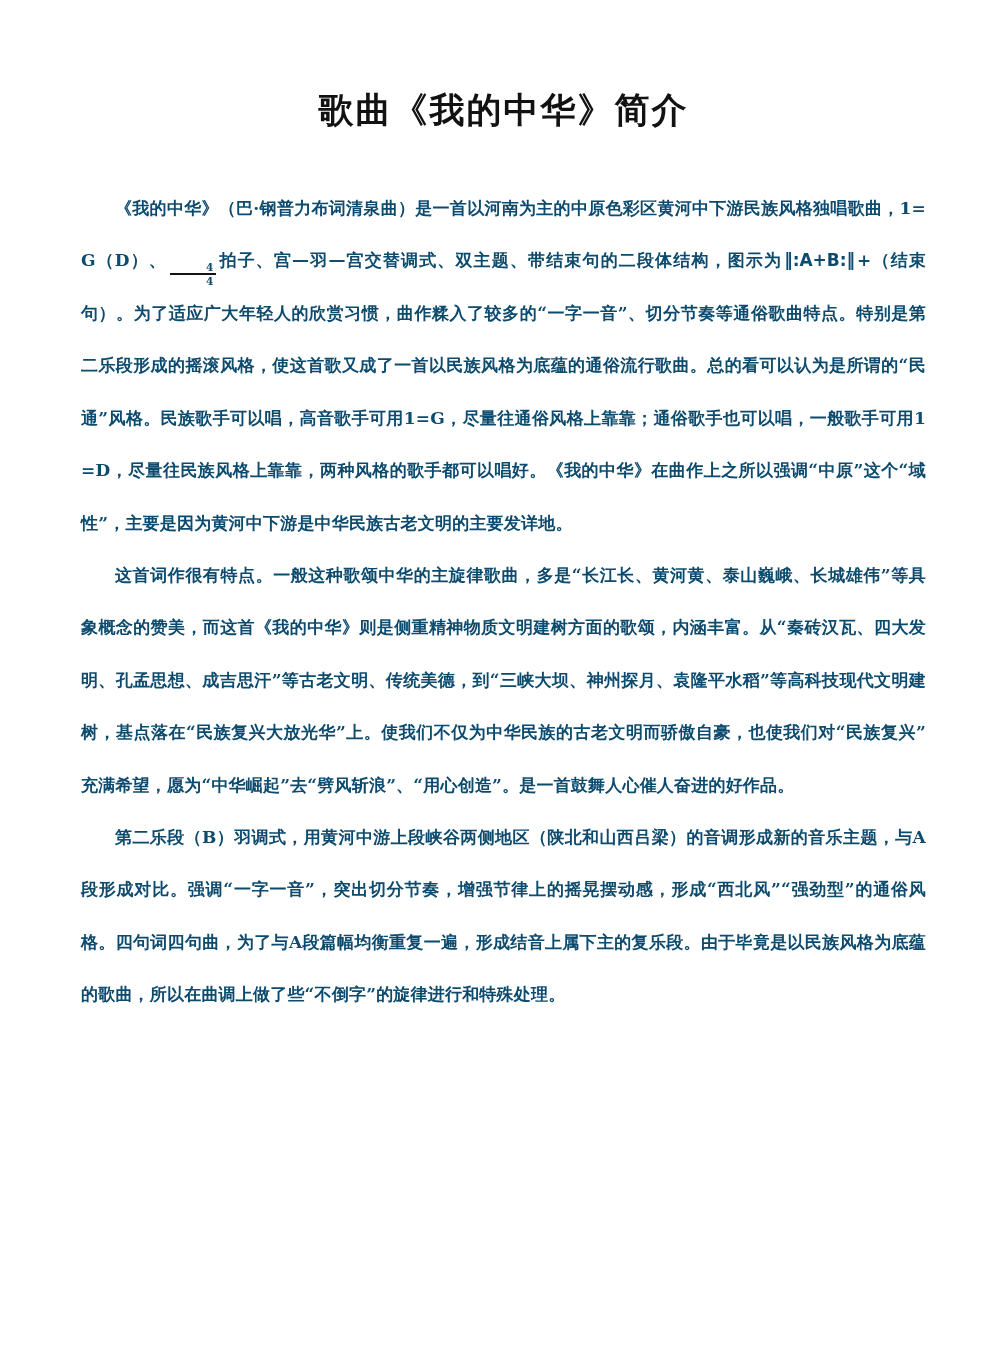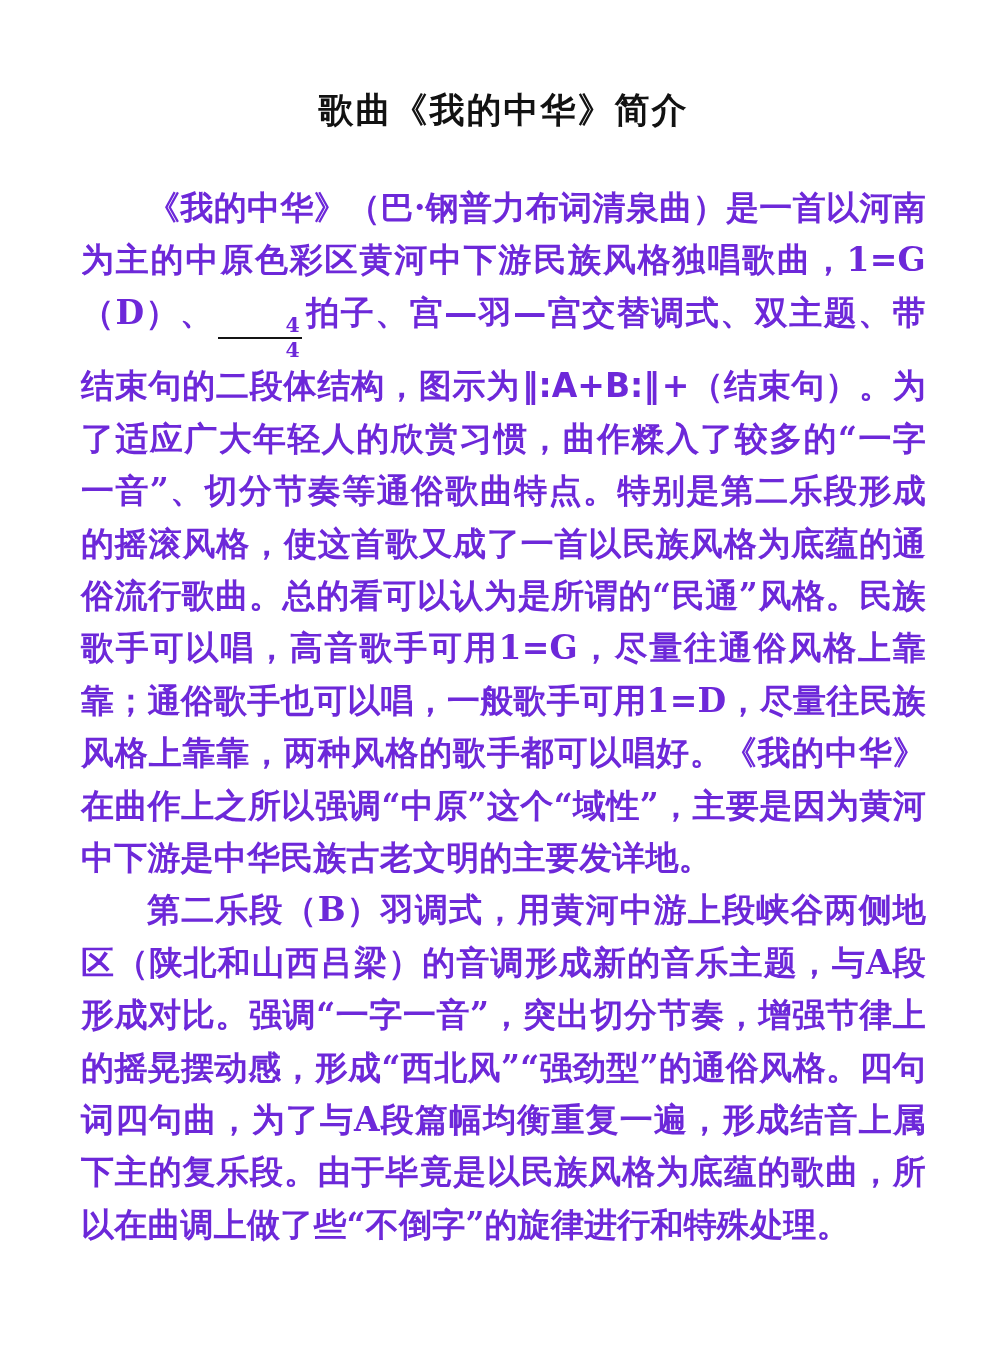--- a/index.html
+++ b/index.html
@@ -35,27 +35,27 @@
     font-family: "DejaVu Serif", "Liberation Serif", serif;
     text-rendering: geometricPrecision;
   }
   .body-wrap {
     margin: 0 auto;
     width: 845px;
     padding-top: 47px;
   }
   p.para {
     margin: 0 0 0 0;
-    font-size: 33px;
+    font-size: 17px;
     line-height: 52.4px;
     text-align: justify;
     text-justify: inter-character;
     text-indent: 2em;
     font-weight: 700;
-    color: #6d28d9;
+    color: #0c4a6e;
     letter-spacing: 0.2px;
     word-break: break-all;
     font-family: "DejaVu Serif", "Liberation Serif", serif;
   }
   .frac {
     display: inline-flex;
     flex-direction: column;
     align-items: center;
     justify-content: center;
     vertical-align: -0.42em;
@@ -86,18 +86,19 @@
 <div class="page">
 
   <h1 class="doc-title">歌曲《我的中华》简介</h1>
 
   <div class="body-wrap">
     <div id="paragraphs-container">
         <p class="para">《我的中华》（巴·钢普力布词清泉曲）是一首以河南为主的中原色彩区黄河中下游民族风格独唱歌曲，1=G（D）、<span class="frac">
             <span class="num">4</span>
             <span class="den">4</span>
           </span>拍子、宫—羽—宫交替调式、双主题、带结束句的二段体结构，图示为<span class="repeat">‖:A+B:‖</span>+（结束句）。为了适应广大年轻人的欣赏习惯，曲作糅入了较多的“一字一音”、切分节奏等通俗歌曲特点。特别是第二乐段形成的摇滚风格，使这首歌又成了一首以民族风格为底蕴的通俗流行歌曲。总的看可以认为是所谓的“民通”风格。民族歌手可以唱，高音歌手可用1=G，尽量往通俗风格上靠靠；通俗歌手也可以唱，一般歌手可用1=D，尽量往民族风格上靠靠，两种风格的歌手都可以唱好。《我的中华》在曲作上之所以强调“中原”这个“域性”，主要是因为黄河中下游是中华民族古老文明的主要发详地。</p>
+        <p class="para">这首词作很有特点。一般这种歌颂中华的主旋律歌曲，多是“长江长、黄河黄、泰山巍峨、长城雄伟”等具象概念的赞美，而这首《我的中华》则是侧重精神物质文明建树方面的歌颂，内涵丰富。从“秦砖汉瓦、四大发明、孔孟思想、成吉思汗”等古老文明、传统美德，到“三峡大坝、神州探月、袁隆平水稻”等高科技现代文明建树，基点落在“民族复兴大放光华”上。使我们不仅为中华民族的古老文明而骄傲自豪，也使我们对“民族复兴”充满希望，愿为“中华崛起”去“劈风斩浪”、“用心创造”。是一首鼓舞人心催人奋进的好作品。</p>
         <p class="para">第二乐段（B）羽调式，用黄河中游上段峡谷两侧地区（陕北和山西吕梁）的音调形成新的音乐主题，与A段形成对比。强调“一字一音”，突出切分节奏，增强节律上的摇晃摆动感，形成“西北风”“强劲型”的通俗风格。四句词四句曲，为了与A段篇幅均衡重复一遍，形成结音上属下主的复乐段。由于毕竟是以民族风格为底蕴的歌曲，所以在曲调上做了些“不倒字”的旋律进行和特殊处理。</p>
       </div>
 
   </div>
 
 </div>
 
 </body></html>

